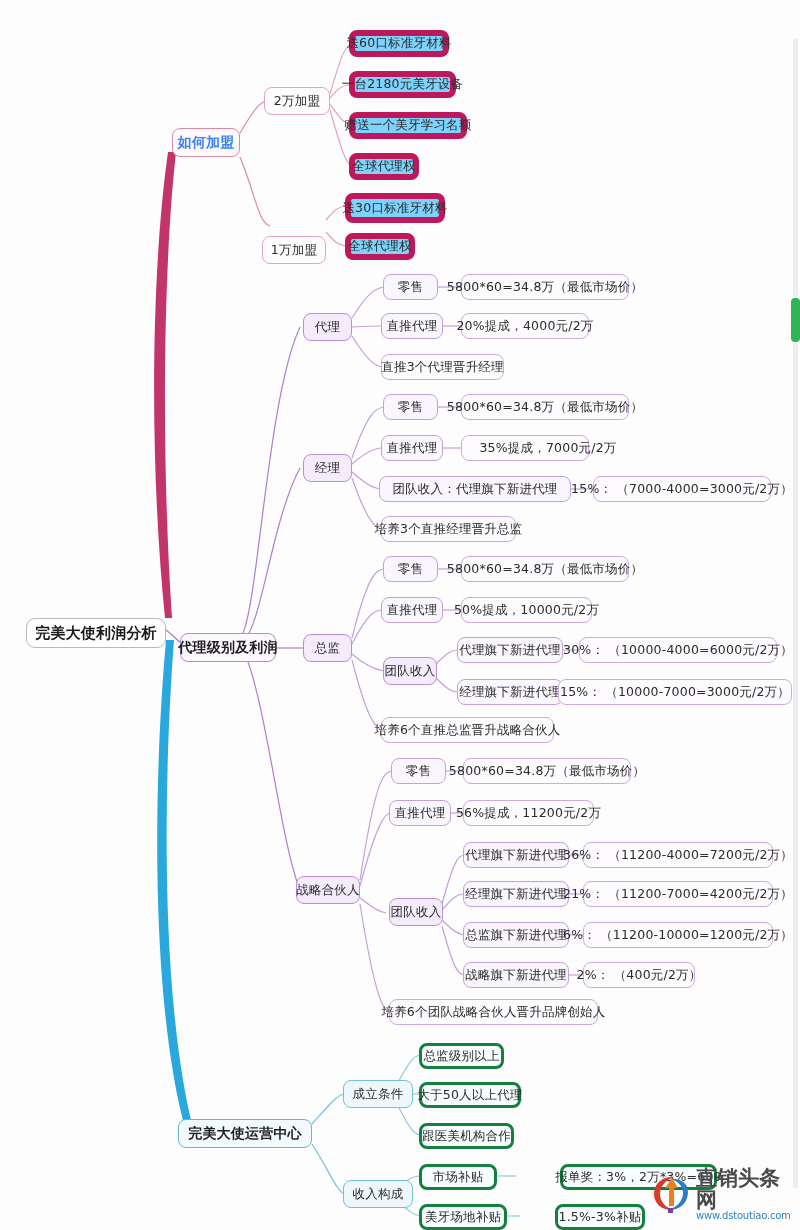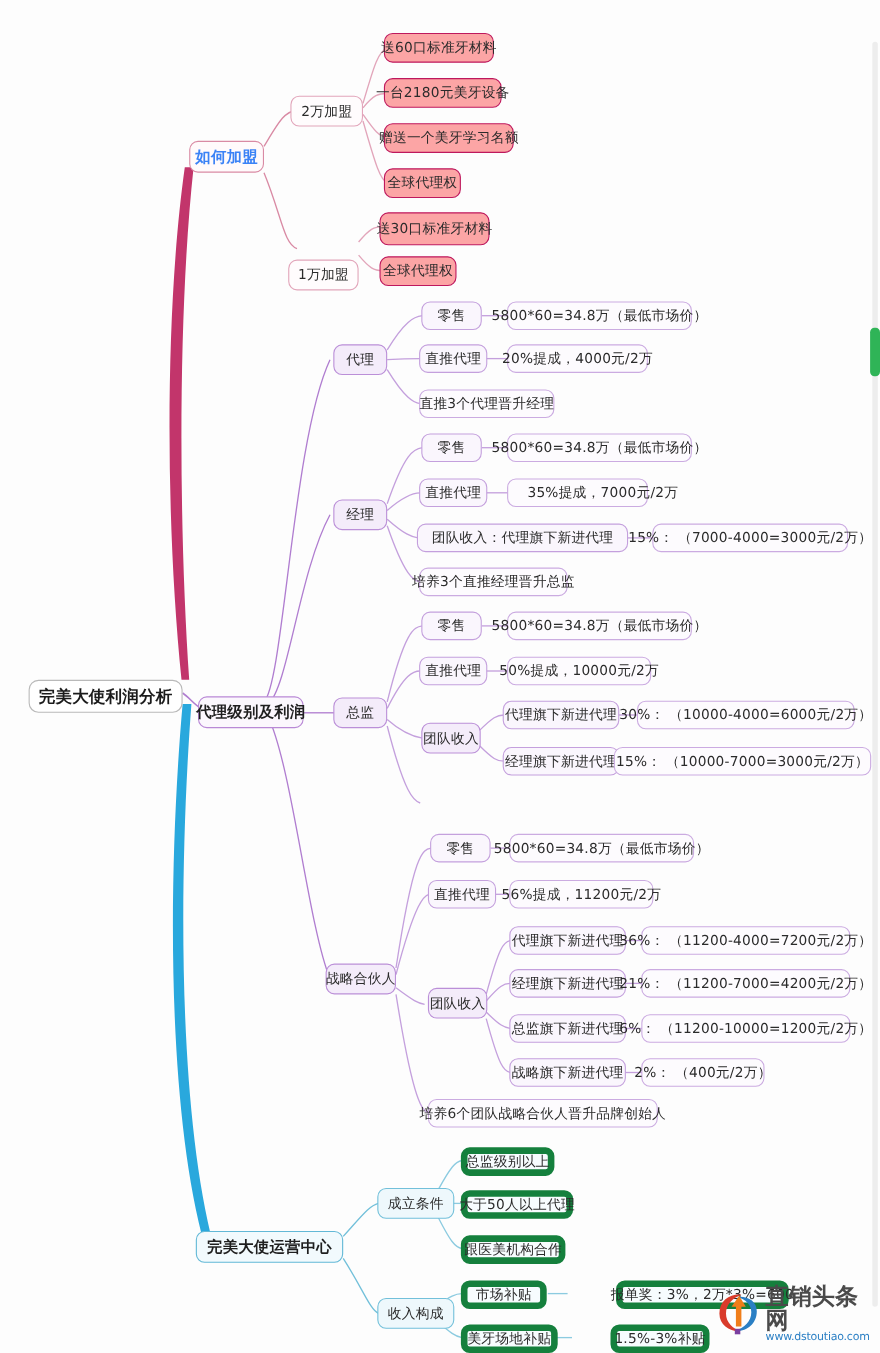--- a/index.html
+++ b/index.html
@@ -51,22 +51,22 @@
     font-weight: bold;
     font-size: 14px;
     color: #3b82f6;
   }
   .n-pink {
     border: 1px solid #e2a5ba;
     background: #fffcfd;
     font-size: 12.5px;
   }
   .n-pink-leaf {
-    border: 1px solid #be185d;
-    background: #fca5a5;
+    border: 6px solid #be185d;
+    background: #7dd3fc;
     font-size: 12.5px;
   }
   
   .n-purple-main {
     border: 1px solid #b989d6;
     background: #fbf7fd;
     font-weight: bold;
     font-size: 14px;
     color: #1f1f1f;
   }
@@ -92,21 +92,21 @@
     font-weight: bold;
     font-size: 14px;
     color: #1f1f1f;
   }
   .n-blue-hub {
     border: 1px solid #72c0da;
     background: #eef8fc;
     font-size: 12.5px;
   }
   .n-blue {
-    border: 6px solid #15803d;
+    border: 3px solid #15803d;
     background: #f7fcfe;
     font-size: 12.5px;
   }
   
   #scroll-track {
     position: absolute;
     right: 2px;
     top: 38px;
     width: 5px;
     height: 1150px;
@@ -342,20 +342,23 @@
     <span>代理旗下新进代理</span>
   </div>
   <div class="node n-purple-leaf" style="left:579px; top:637px; width:198px; height:26px;">
     <span>30%： （10000-4000=6000元/2万）</span>
   </div>
   <div class="node n-purple" style="left:457px; top:679px; width:106px; height:26px;">
     <span>经理旗下新进代理</span>
   </div>
   <div class="node n-purple-leaf" style="left:558px; top:679px; width:234px; height:26px;">
     <span>15%： （10000-7000=3000元/2万）</span>
+  </div>
+  <div class="node n-purple-leaf" style="left:381px; top:717px; width:173px; height:26px;">
+    <span>培养6个直推总监晋升战略合伙人</span>
   </div>
 
   <div class="node n-purple-hub" style="left:296px; top:876px; width:64px; height:28px;">
     <span>战略合伙人</span>
   </div>
   <div class="node n-purple" style="left:391px; top:758px; width:55px; height:26px;">
     <span>零售</span>
   </div>
   <div class="node n-purple-leaf" style="left:463px; top:758px; width:168px; height:26px;">
     <span>5800*60=34.8万（最低市场价）</span>

